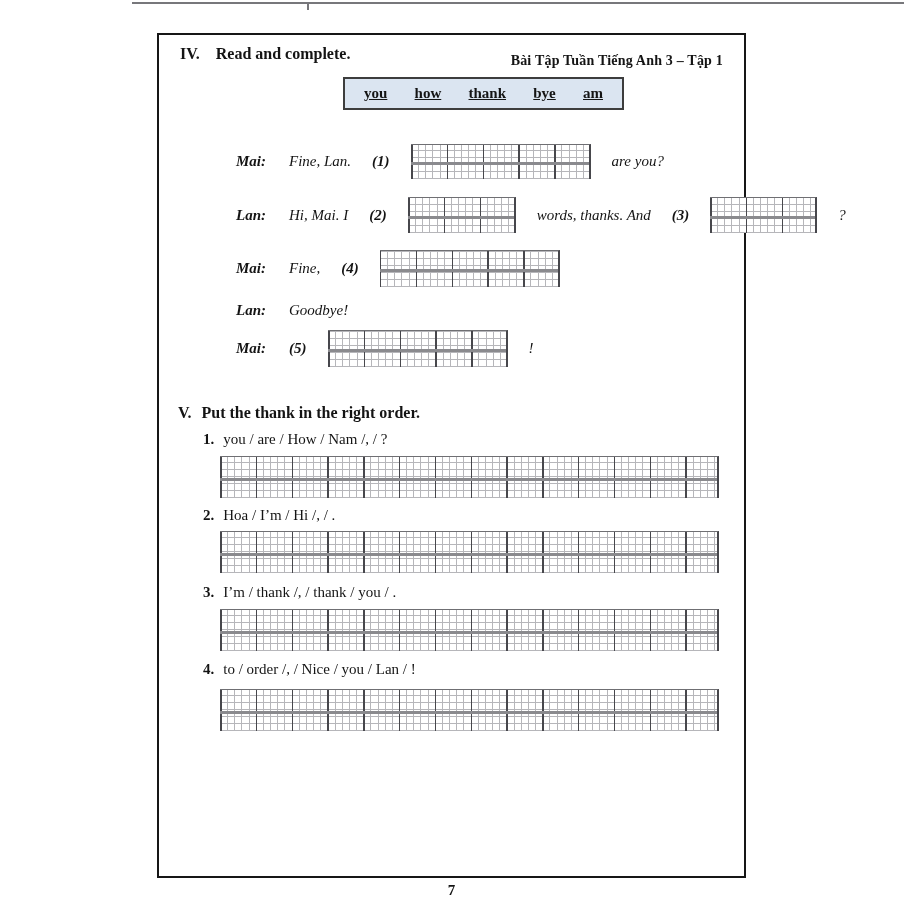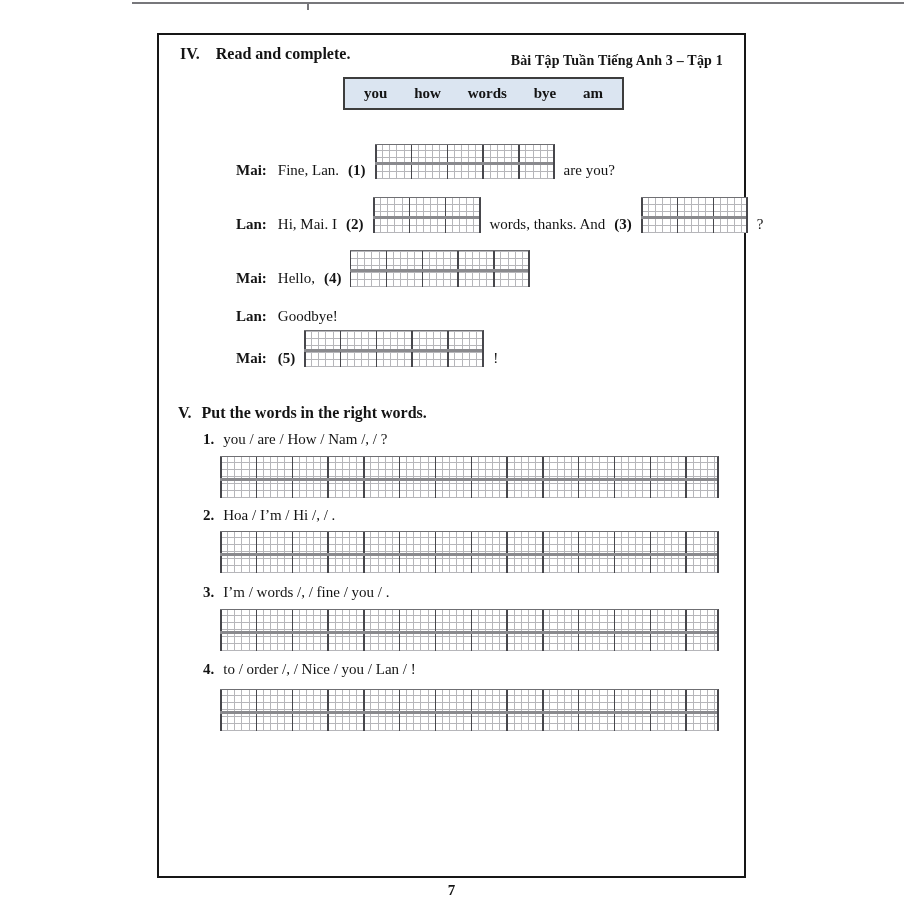--- a/index.html
+++ b/index.html
@@ -33,25 +33,25 @@
   .sec-heading{display:flex;gap:16px;font-weight:bold;font-size:16px;white-space:nowrap;}
   .sec-iv{left:180px;top:45px;}
   .sec-v{left:178px;top:404px;gap:10px;}
 
   
   .word-box{
     left:343px;top:77px;width:281px;height:33px;
     background:#dbe5f1;border:2px solid #3d3d3d;
     display:flex;align-items:center;justify-content:space-between;
     padding:0 19px;
-    font-weight:bold;font-size:15px;
+    font-weight:bold;font-size:15px;text-decoration:underline;
   }
 
   
-  .dlg{display:flex;align-items:flex-end;gap:9px;font-size:15px;white-space:nowrap;}
+  .dlg{display:flex;align-items:center;gap:21px;font-size:15px;white-space:nowrap;font-style:italic;}
   .dlg .spk{font-weight:bold;margin-right:2px;}
   .dlg .num{font-weight:bold;}
   .dlg1{left:236px;top:144px;height:35px;}
   .dlg2{left:236px;top:197px;height:36px;}
   .dlg3{left:236px;top:250px;height:37px;}
   .dlg4{left:236px;top:295px;height:30px;}
   .dlg5{left:236px;top:330px;height:37px;}
 
   
   .grid{
@@ -94,21 +94,21 @@
 <div class="abs frame"></div>
 
 <div class="abs sec-heading sec-iv">
   <span>IV.</span>
   <span>Read and complete.</span>
 </div>
 
 <div class="abs word-box">
   <span>you</span>
   <span>how</span>
-  <span>words</span>
+  <span>thank</span>
   <span>bye</span>
   <span>am</span>
 </div>
 
 <div class="abs dlg dlg1">
   <span class="spk">Mai:</span>
   <span>Fine, Lan.</span>
   <span class="num">(1)</span>
   <span class="grid" style="width:180px;height:35px;"></span>
   <span>are you?</span>
@@ -120,57 +120,57 @@
   <span class="num">(2)</span>
   <span class="grid" style="width:108px;height:36px;"></span>
   <span>words, thanks. And</span>
   <span class="num">(3)</span>
   <span class="grid" style="width:107px;height:36px;"></span>
   <span>?</span>
 </div>
 
 <div class="abs dlg dlg3">
   <span class="spk">Mai:</span>
-  <span>Hello,</span>
+  <span>Fine,</span>
   <span class="num">(4)</span>
   <span class="grid" style="width:180px;height:37px;"></span>
 </div>
 
 <div class="abs dlg dlg4">
   <span class="spk">Lan:</span>
   <span>Goodbye!</span>
 </div>
 
 <div class="abs dlg dlg5">
   <span class="spk">Mai:</span>
   <span class="num">(5)</span>
   <span class="grid" style="width:180px;height:37px;"></span>
   <span>!</span>
 </div>
 
 <div class="abs sec-heading sec-v">
   <span>V.</span>
-  <span>Put the words in the right words.</span>
+  <span>Put the thank in the right order.</span>
 </div>
 
 <div class="abs item-row item1">
   <span class="no">1.</span>
   <span>you / are / How / Nam /, / ?</span>
 </div>
 <div class="grid long-grid lg1"></div>
 
 <div class="abs item-row item2">
   <span class="no">2.</span>
   <span>Hoa / I’m / Hi /, / .</span>
 </div>
 <div class="grid long-grid lg2"></div>
 
 <div class="abs item-row item3">
   <span class="no">3.</span>
-  <span>I’m / words /, / fine / you / .</span>
+  <span>I’m / thank /, / thank / you / .</span>
 </div>
 <div class="grid long-grid lg3"></div>
 
 <div class="abs item-row item4">
   <span class="no">4.</span>
   <span>to / order /, / Nice / you / Lan / !</span>
 </div>
 <div class="grid long-grid lg4"></div>
 
 <div class="abs page-num">7</div>

